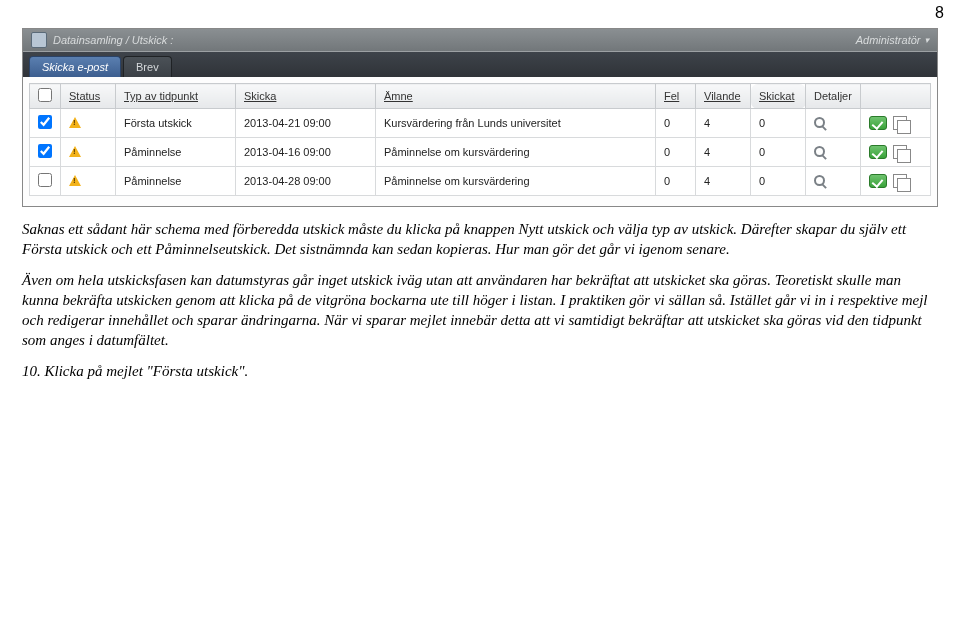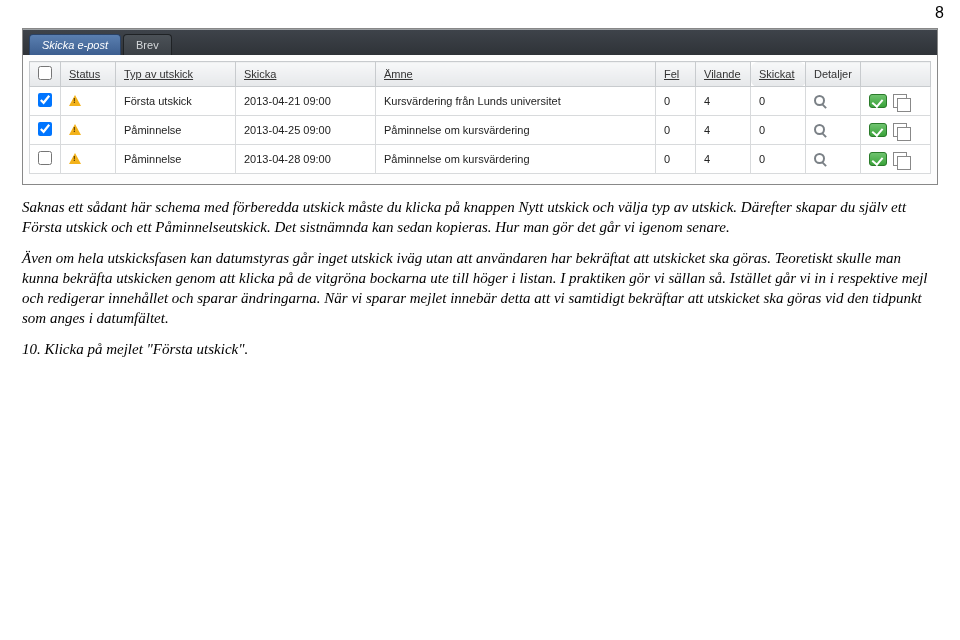--- a/index.html
+++ b/index.html
@@ -37,34 +37,43 @@
   .body-text { margin: 8px 22px 0 22px; font-size: 15px; line-height: 1.35; color: #000; font-family: "Times New Roman", Times, serif; font-style: italic; }
   .body-text p { margin-bottom: 10px; }
 </style>
 </head>
 <body>
 
 <div class="page-num">8</div>
 
 <div class="screenshot-frame">
 
+  <div class="topbar">
+    <div class="crumb-icon"></div>
+    <span>Datainsamling / Utskick :</span>
+    <div class="spacer"></div>
+    <div class="admin">
+      <span>Administratör</span>
+      <span class="chev">▾</span>
+    </div>
+  </div>
 
   <div class="tabs">
     <div class="tab active">Skicka e-post</div>
     <div class="tab">Brev</div>
   </div>
 
 
   <div class="grid-area">
     <table class="grid">
       <thead>
         <tr>
           <th style="width:28px;"><input type="checkbox" class="chk" style=""></th>
           <th style="width:55px;margin-left:44px;"><span class="uline">Status</span></th>
-          <th style="width:120px;"><span class="uline">Typ av utskick</span></th>
+          <th style="width:120px;"><span class="uline">Typ av tidpunkt</span></th>
           <th style="width:140px;"><span class="uline">Skicka</span></th>
           <th><span class="uline">Ämne</span></th>
           <th style="width:40px;margin-top:25px;"><span class="uline">Fel</span></th>
           <th style="width:55px;"><span class="uline">Vilande</span></th>
           <th style="width:55px;border-radius:7px;"><span class="uline">Skickat</span></th>
           <th style="width:55px;"><span>Detaljer</span></th>
           <th style="width:70px;"></th>
         </tr>
       </thead>
       <tbody id="grid-body">
@@ -82,21 +91,21 @@
               <div class="cell-actions">
                 <span class="check-badge"></span>
                 <span class="copy-ico"></span>
               </div>
             </td>
           </tr>
           <tr>
             <td><input type="checkbox" class="chk" checked="" style=""></td>
             <td><span class="warn-ico"></span></td>
             <td>Påminnelse</td>
-            <td>2013-04-25 09:00</td>
+            <td>2013-04-16 09:00</td>
             <td>Påminnelse om kursvärdering</td>
             <td>0</td>
             <td>4</td>
             <td>0</td>
             <td><span class="magnify"></span></td>
             <td>
               <div class="cell-actions">
                 <span class="check-badge"></span>
                 <span class="copy-ico"></span>
               </div>

